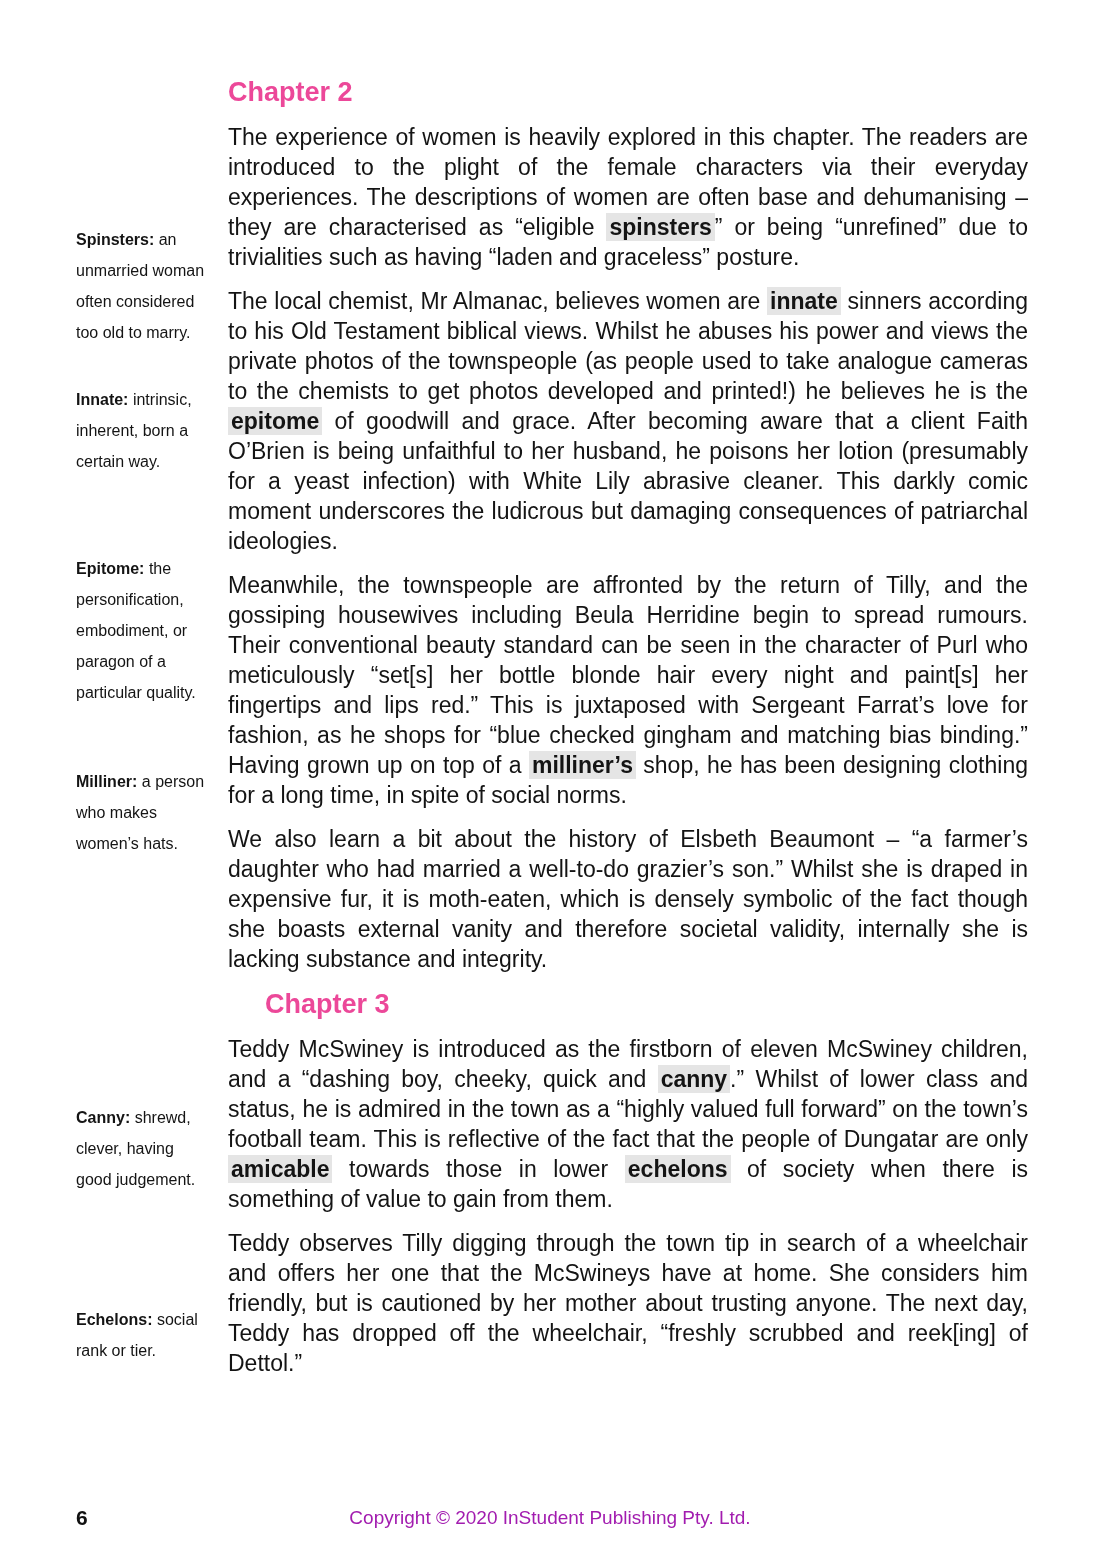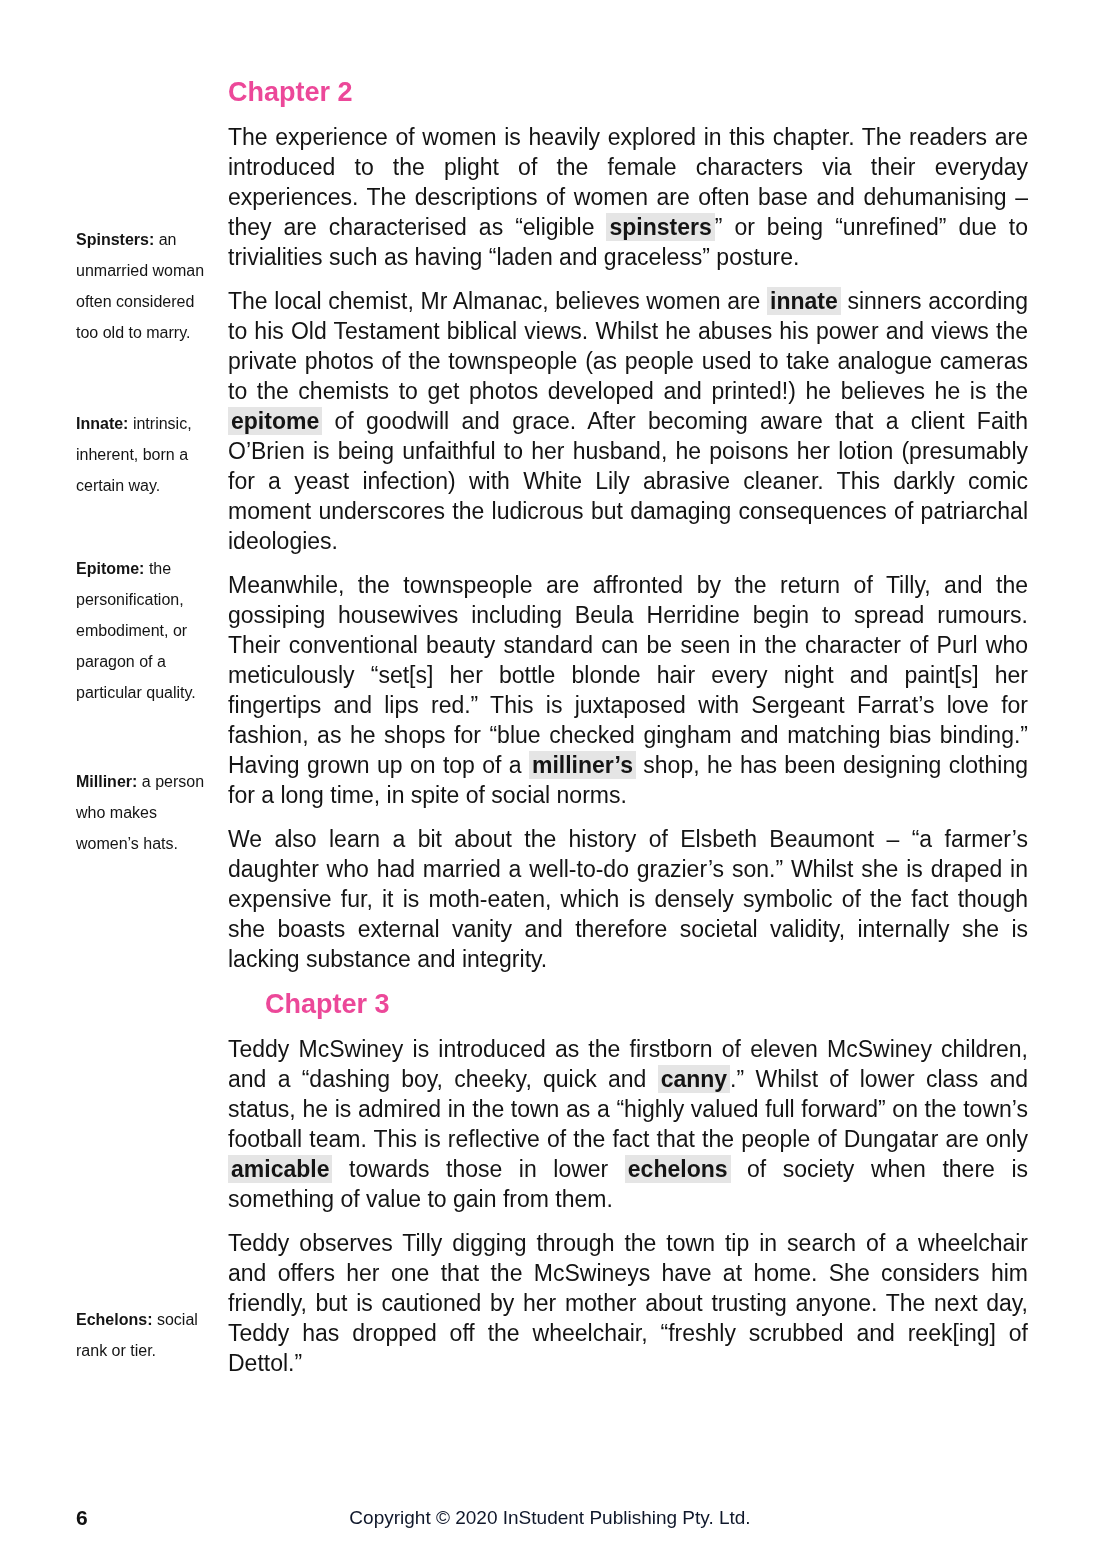--- a/index.html
+++ b/index.html
@@ -73,43 +73,47 @@
     top: 0;
     font-weight: bold;
     font-size: 21px;
     line-height: 26px;
   }
   .copyright {
     width: 100%;
     text-align: center;
     font-size: 19px;
     line-height: 26px;
-    color: #0f172a;
+    color: #a21caf;
   }
 </style>
 </head>
 <body>
 
 <div class="page">
 
   <div class="margin-note" style="top:224px">
     <span class="note-term">Spinsters:</span>
     <span>an unmarried woman often considered too old to marry.</span>
   </div>
-  <div class="margin-note" style="top:408px">
+  <div class="margin-note" style="top:384px">
     <span class="note-term">Innate:</span>
     <span>intrinsic, inherent, born a certain way.</span>
   </div>
   <div class="margin-note" style="top:553px">
     <span class="note-term">Epitome:</span>
     <span>the personification, embodiment, or paragon of a particular quality.</span>
   </div>
   <div class="margin-note" style="top:766px">
     <span class="note-term">Milliner:</span>
     <span>a person who makes women’s hats.</span>
+  </div>
+  <div class="margin-note" style="top:1102px">
+    <span class="note-term">Canny:</span>
+    <span>shrewd, clever, having good judgement.</span>
   </div>
   <div class="margin-note" style="top:1304px">
     <span class="note-term">Echelons:</span>
     <span>social rank or tier.</span>
   </div>
 
   <div class="main-column">
     <div class="chapter-heading">Chapter 2</div>
     <p class="body-para"><span>The experience of women is heavily explored in this chapter.  The readers are introduced to the plight of the female characters via their everyday experiences.  The descriptions of women are often base and dehumanising – they are characterised as “eligible </span><span class="hl-term">spinsters</span><span>” or being “unrefined” due to trivialities such as having “laden and graceless” posture.</span></p>
     <p class="body-para"><span>The local chemist, Mr Almanac, believes women are </span><span class="hl-term">innate</span><span> sinners according to his Old Testament biblical views.  Whilst he abuses his power and views the private photos of the townspeople (as people used to take analogue cameras to the chemists to get photos developed and printed!) he believes he is the </span><span class="hl-term">epitome</span><span> of goodwill and grace.  After becoming aware that a client Faith O’Brien is being unfaithful to her husband, he poisons her lotion (presumably for a yeast infection) with White Lily abrasive cleaner.  This darkly comic moment underscores the ludicrous but damaging consequences of patriarchal ideologies.</span></p>

